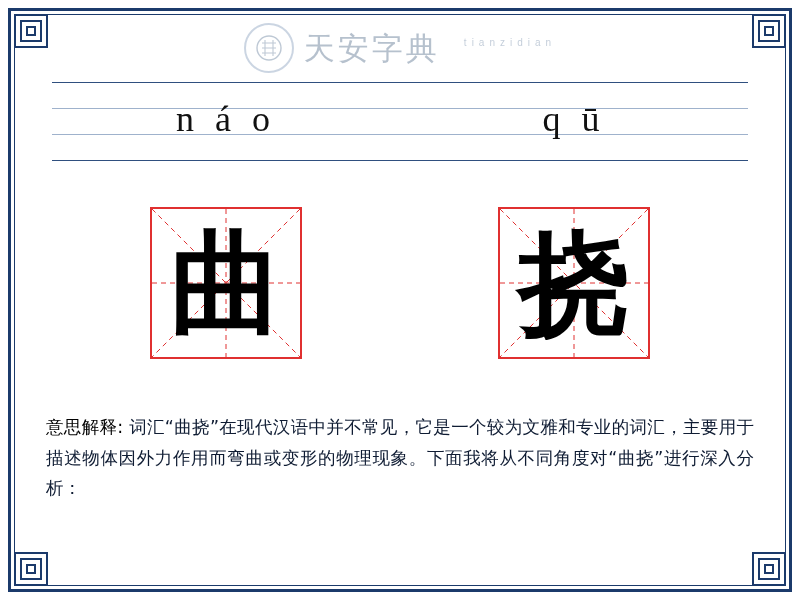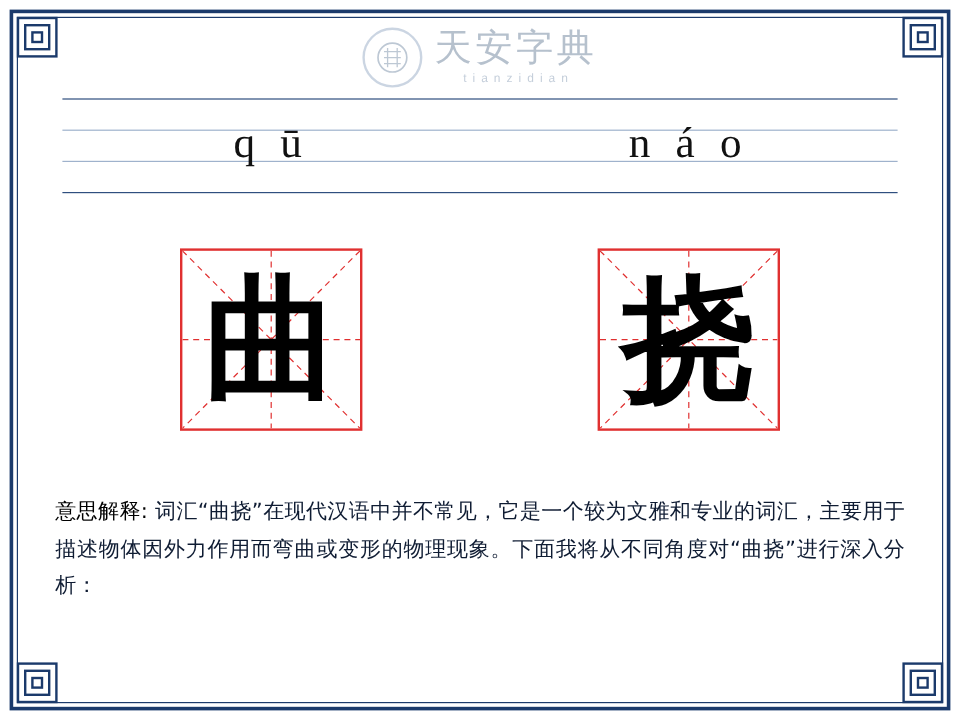--- a/index.html
+++ b/index.html
@@ -85,21 +85,21 @@
     position: relative;
     display: flex;
     align-items: center;
     justify-content: center;
     color: #5d7796;
     font-size: 22px;
     font-family: "DejaVu Sans", sans-serif;
   }
   .logo-text {
     display: flex;
-    flex-direction: column;
+    flex-direction: row;
     justify-content: flex-end;
     line-height: 1;
   }
   .logo-main {
     font-size: 31px;
     color: #4a6585;
     letter-spacing: 3px;
     font-family: "DejaVu Sans", sans-serif;
   }
   .logo-sub {
@@ -257,22 +257,22 @@
       <div class="logo-sub">tianzidian</div>
     </div>
   </div>
 
   <div class="staff">
     <div class="line l1"></div>
     <div class="line l2"></div>
     <div class="line l3"></div>
     <div class="line l4"></div>
     <div class="pinyin-row">
+      <div class="pinyin-cell">n á o</div>
       <div class="pinyin-cell">q ū</div>
-      <div class="pinyin-cell">n á o</div>
     </div>
   </div>
 
   <div class="chars">
     <div class="char-cell">
       <div class="tianzige">
         <div class="d">
           <svg width="148" height="148" viewBox="0 0 148 148" aria-hidden="true">
             <line x1="0" y1="0" x2="148" y2="148" stroke="#e03030" stroke-width="1" stroke-dasharray="5,4"></line>
             <line x1="148" y1="0" x2="0" y2="148" stroke="#e03030" stroke-width="1" stroke-dasharray="5,4"></line>

